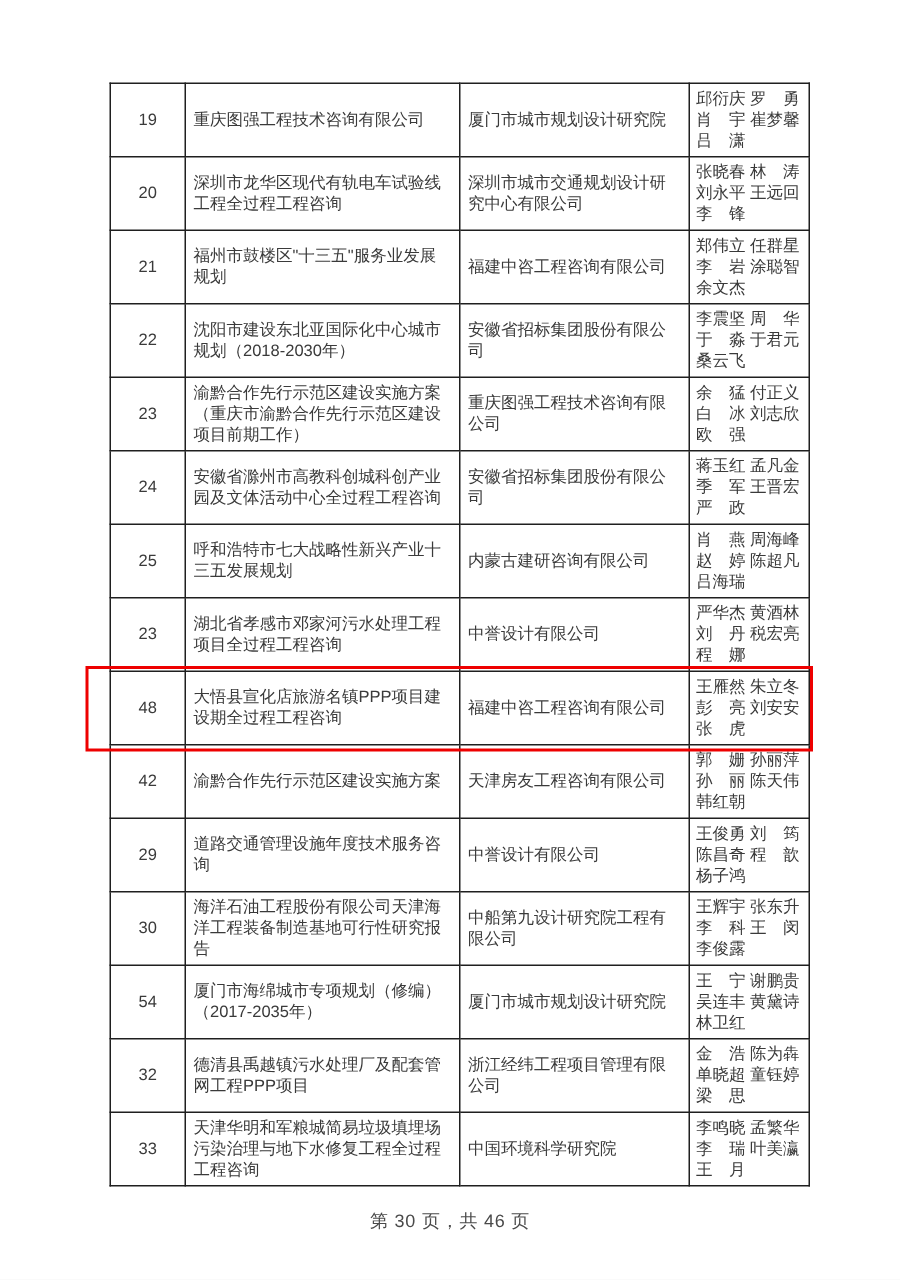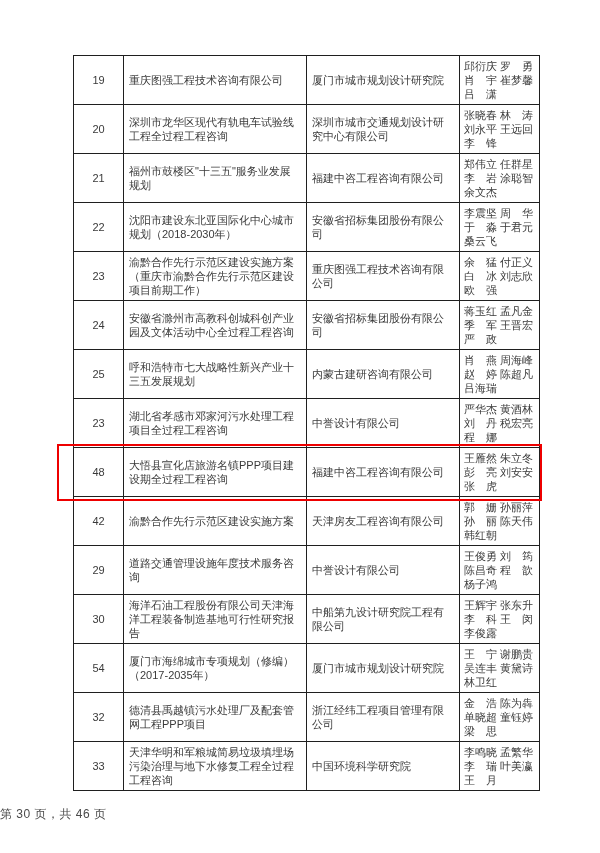--- a/index.html
+++ b/index.html
@@ -50,20 +50,21 @@
     position: absolute;
     border: 2.5px solid #ee0000;
     pointer-events: none;
     z-index: 5;
   }
   .footer {
     position: absolute;
     top: 806px;
     left: 0;
     width: 100%;
+    text-align: center;
     font-size: 12px;
     color: #4a4a4a;
     letter-spacing: 0.5px;
   }
 </style>
 </head>
 <body>
 
 <div id="page">
 

